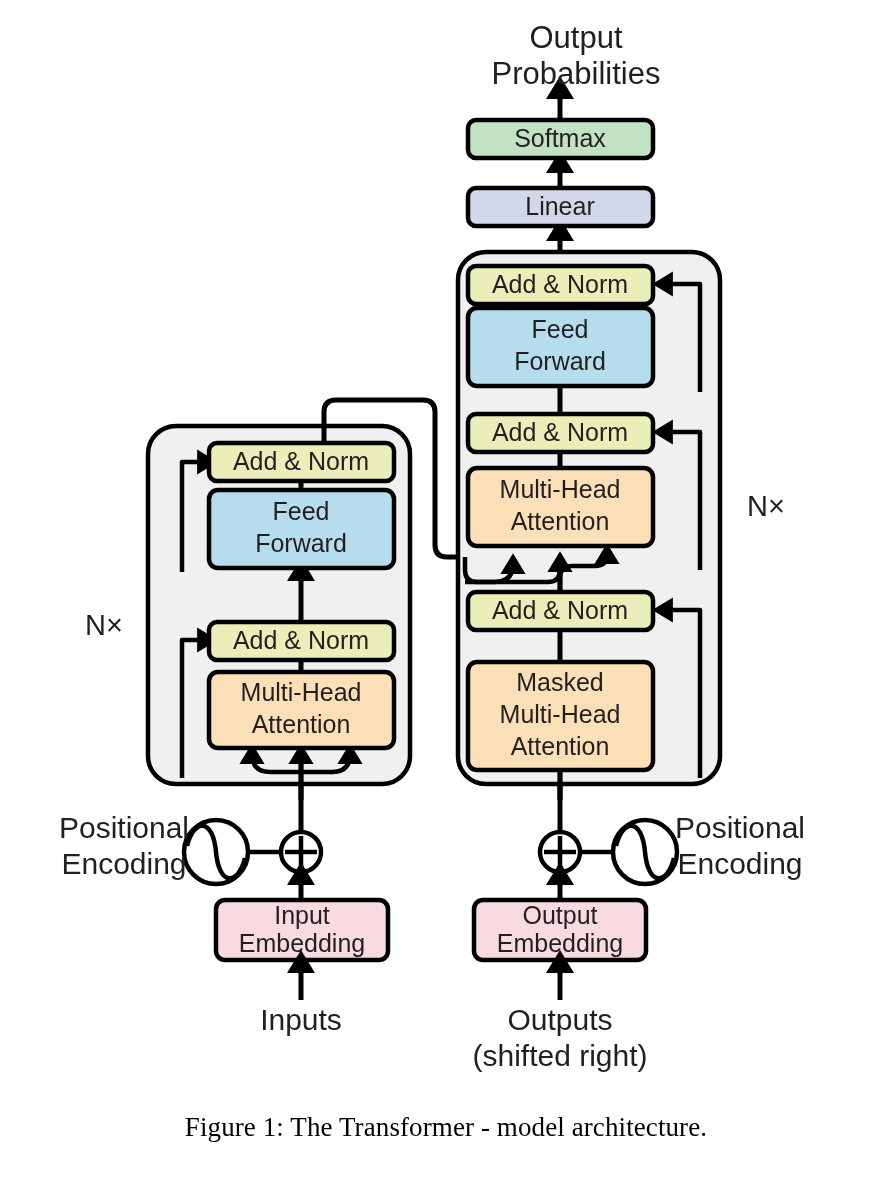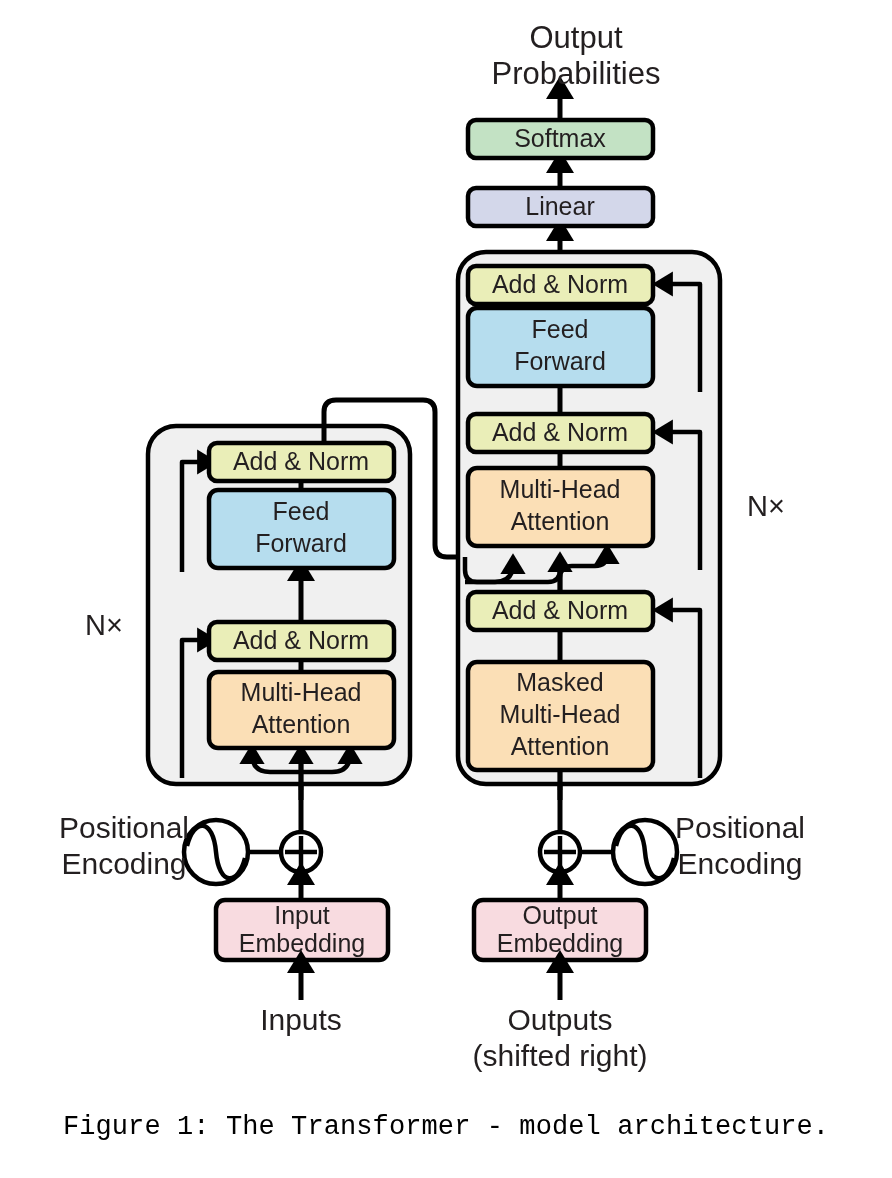--- a/index.html
+++ b/index.html
@@ -87,21 +87,21 @@
     font-size: 31px;
     fill: #231f20;
     text-anchor: middle;
   }
   .caption {
     position: absolute;
     left: 0;
     top: 1112px;
     width: 892px;
     text-align: center;
-    font-family: Liberation Mono, monospace;
+    font-family: Liberation Serif, serif;
     font-size: 27px;
     color: #000000;
     letter-spacing: 0.1px;
   }
 </style>
 </head>
 <body>
 
 <div id="figure-root">
 

